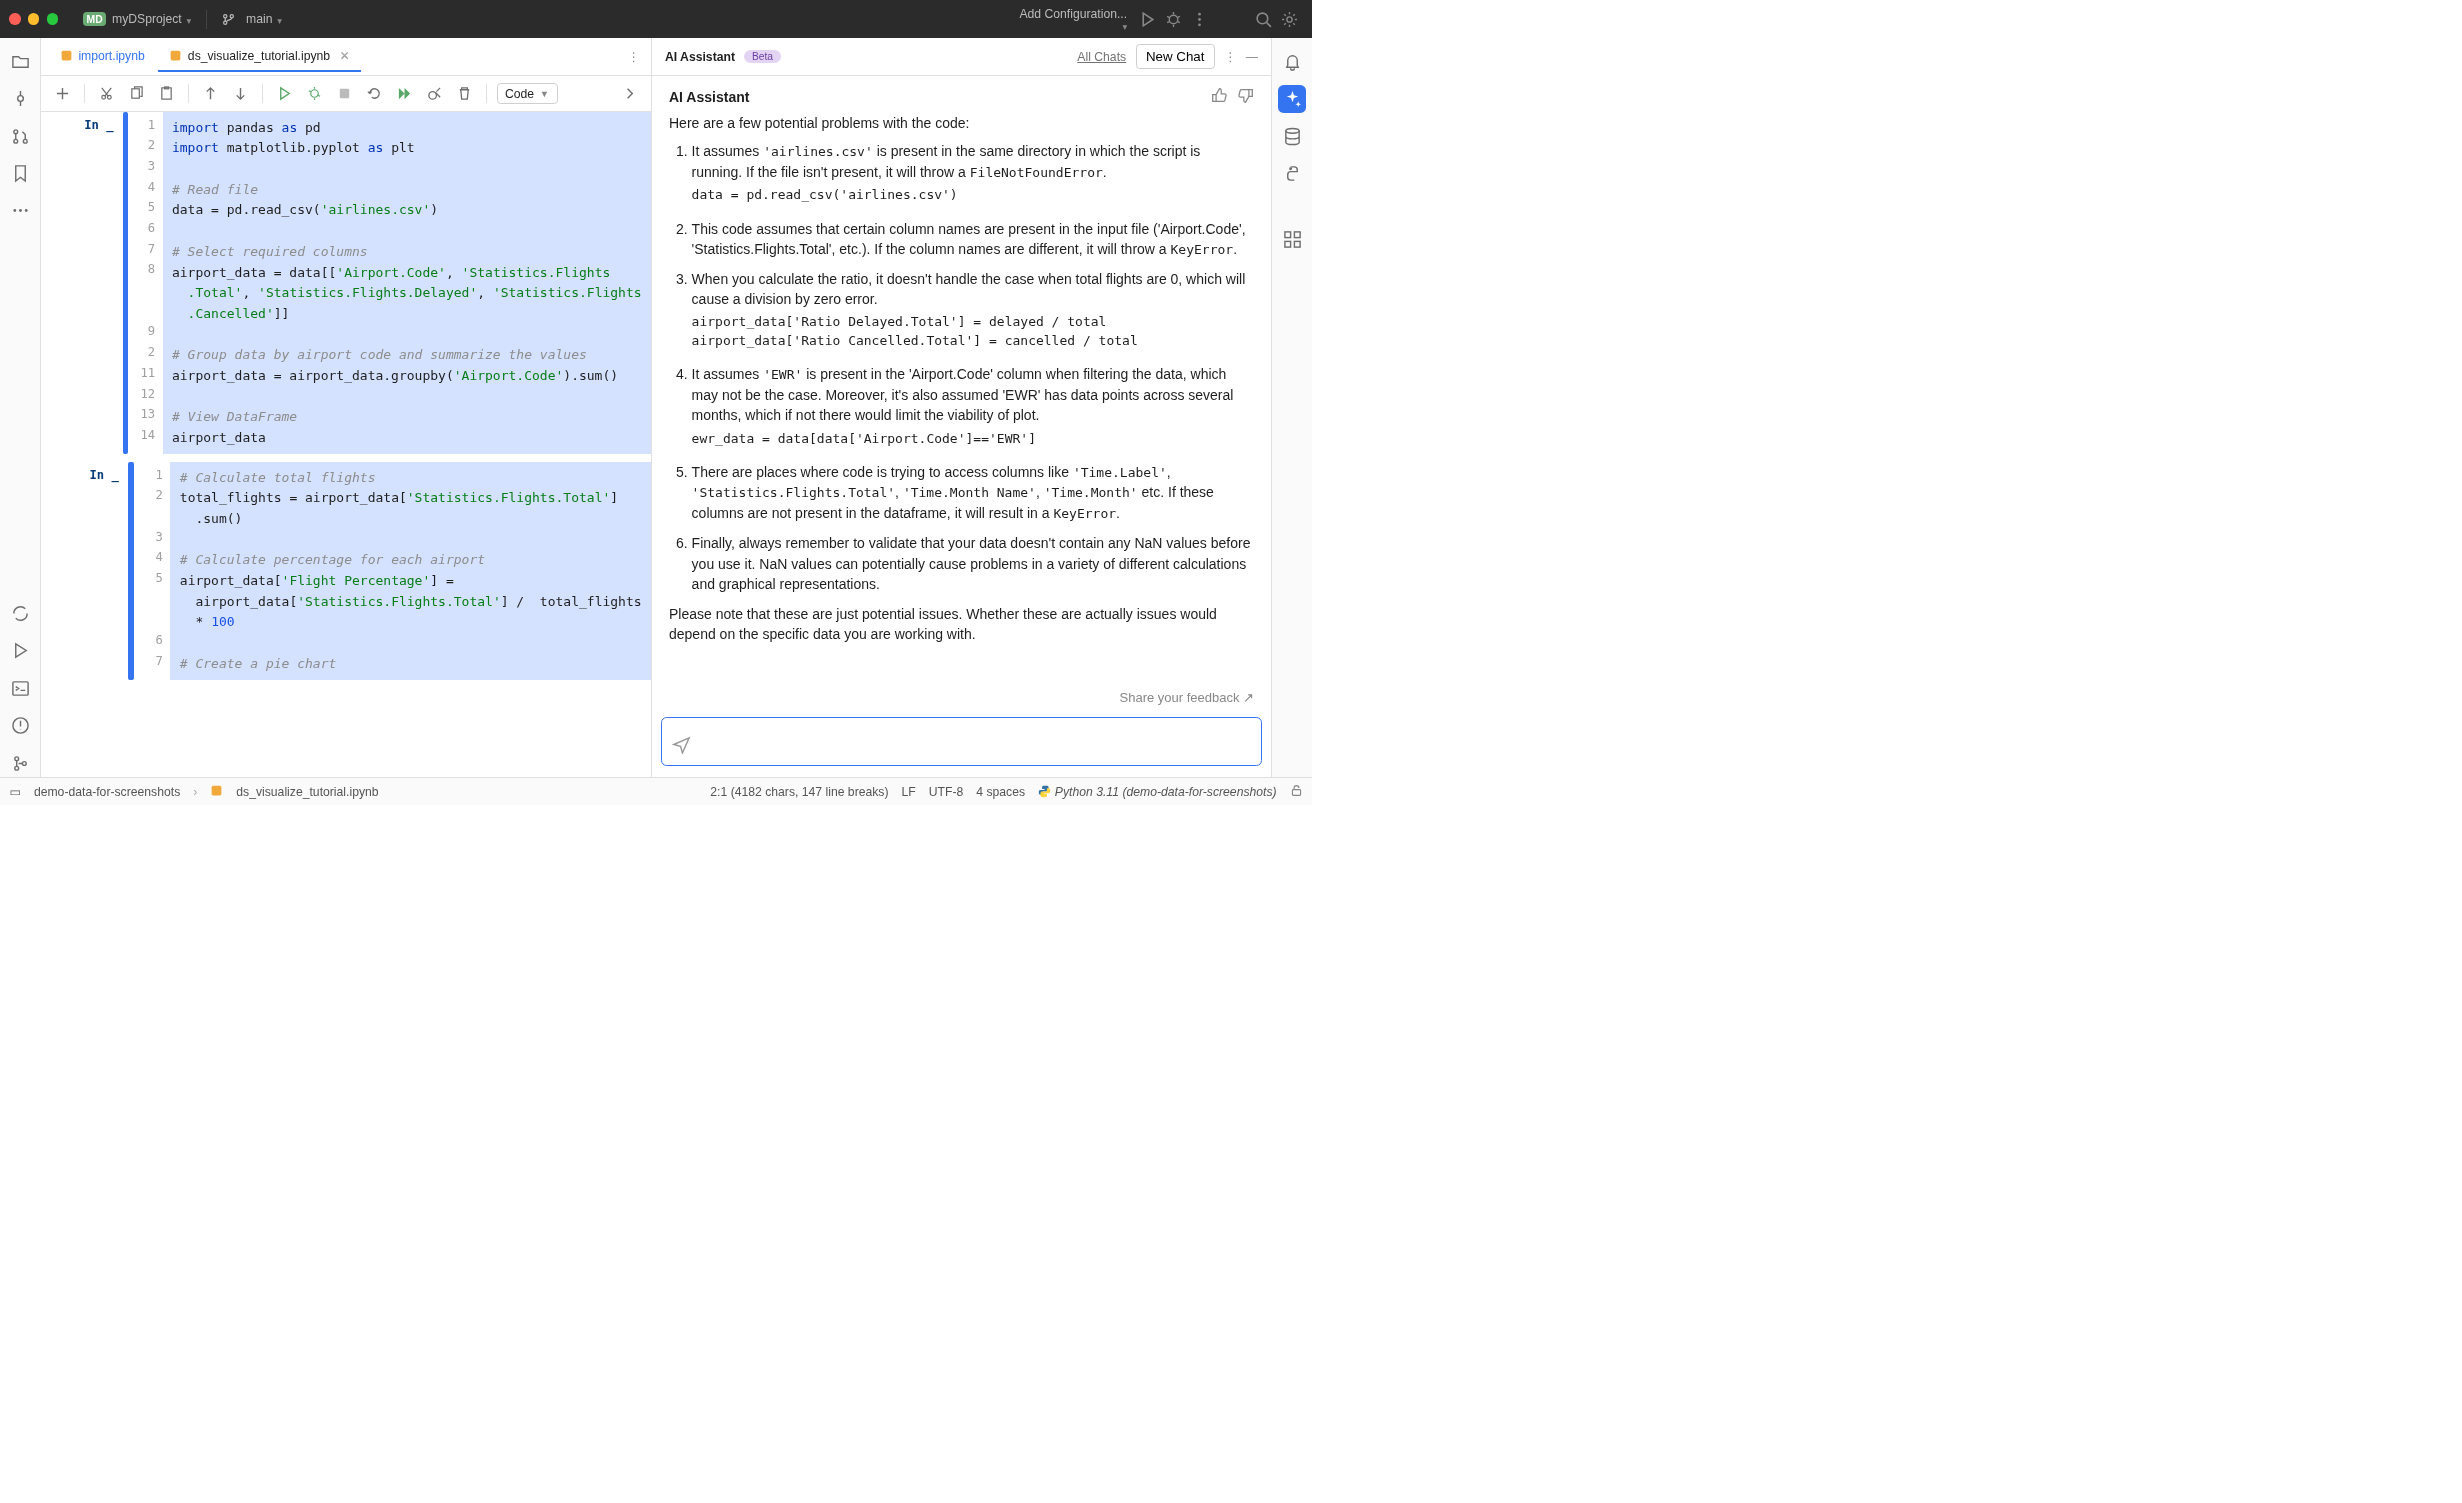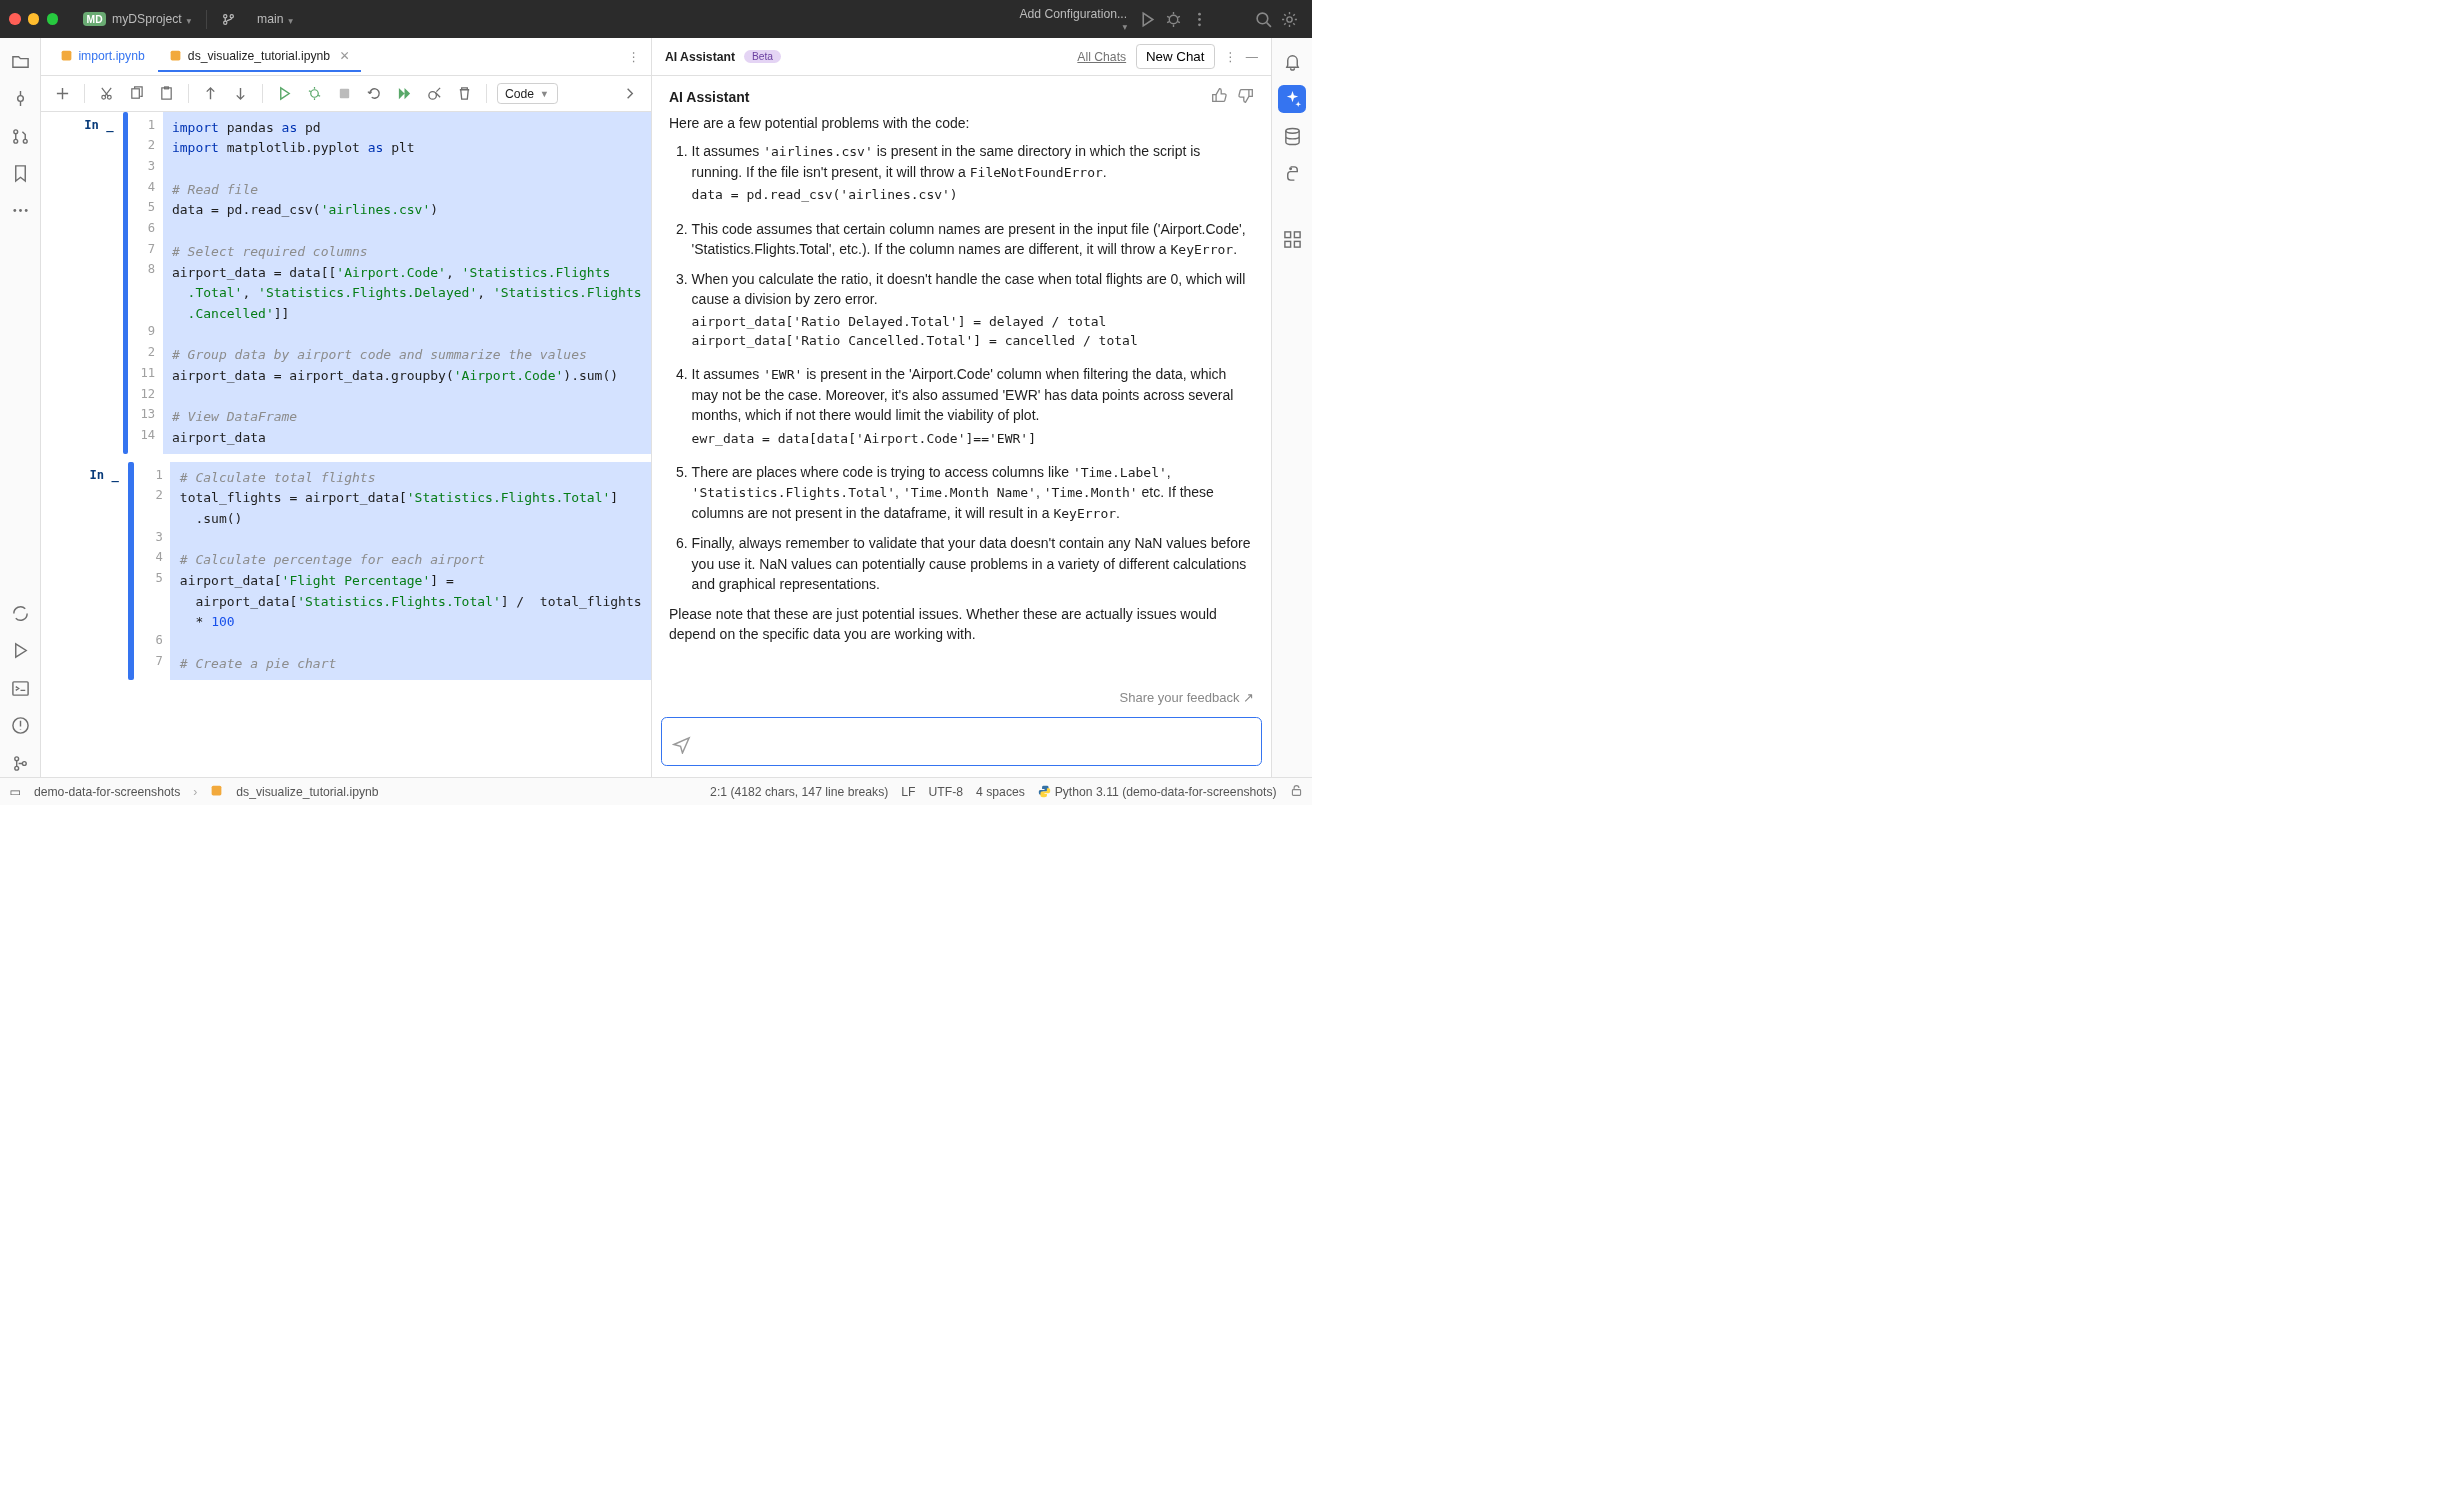--- a/index.html
+++ b/index.html
@@ -124,21 +124,21 @@
   display: flex; padding: 7.5px 9.4px; align-items: flex-start; min-height: 49px;
 }
 .as-input textarea { flex: 1; border: none; outline: none; resize: none; font-family: inherit; font-size: 13px; color: #333; }
 .as-send { color: #999; cursor: pointer; align-self: flex-end; }
 
 .status {
   height: 28px; border-top: 0.9px solid #e0e0e0; display: flex; align-items: center;
   padding: 0 9.4px; gap: 13px; color: #555; font-size: 12.2px; background: #fafafa;
 }
 .status .sp { flex: 1; }
-.pylogo { display: inline-flex; align-items: center; gap: 3.8px; }
+.pylogo { display: inline-flex; align-items: center; gap: 3.8px; font-style: italic; }
 .chevr { color: #aaa; }
 .lock { color: #888; }
 </style>
 </head>
 <body>
 
 <div class="titlebar">
   <div class="traffic">
     <span class="tr-red"></span>
     <span class="tr-yel"></span>
@@ -150,21 +150,21 @@
     <span class="tb-chev">▾</span>
   </div>
   <div class="tb-sep"></div>
   <div class="tb-item">
     <svg width="13" height="13" viewBox="0 0 16 16" fill="none" stroke="currentColor" stroke-width="1.5">
         <circle cx="4" cy="4" r="2"></circle>
         <circle cx="4" cy="12" r="2"></circle>
         <circle cx="12" cy="4" r="2"></circle>
         <path d="M4 6v4M12 6c0 3-4 2-6 4"></path>
       </svg>
-    <span style="margin-left:22px">main</span>
+    <span style="margin-left:11px">main</span>
     <span class="tb-chev">▾</span>
   </div>
   <div class="tb-spacer"></div>
   <div class="tb-item run-config">
     <span>Add Configuration...</span>
     <span class="tb-chev">▾</span>
   </div>
   <div class="tb-icon">
       <svg viewBox="0 0 16 16" fill="none" stroke="currentColor" stroke-width="1.5">
         <path d="M4 2l9 6-9 6V2z"></path>

